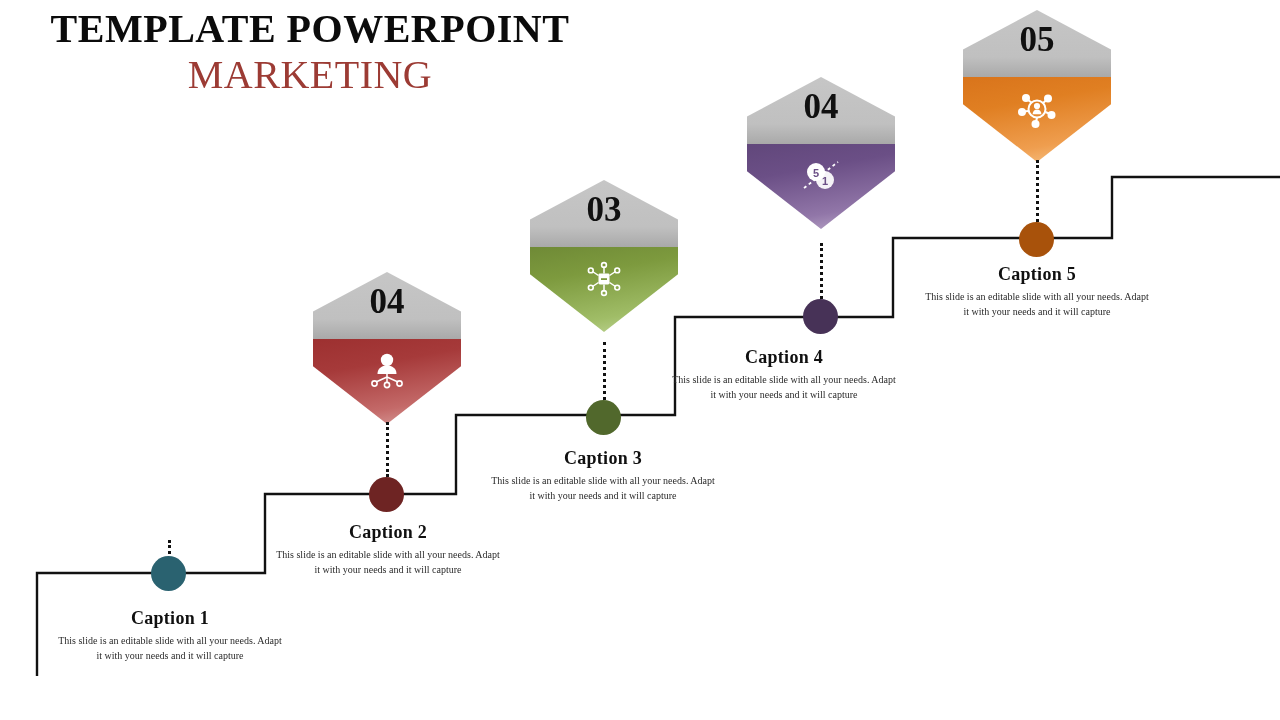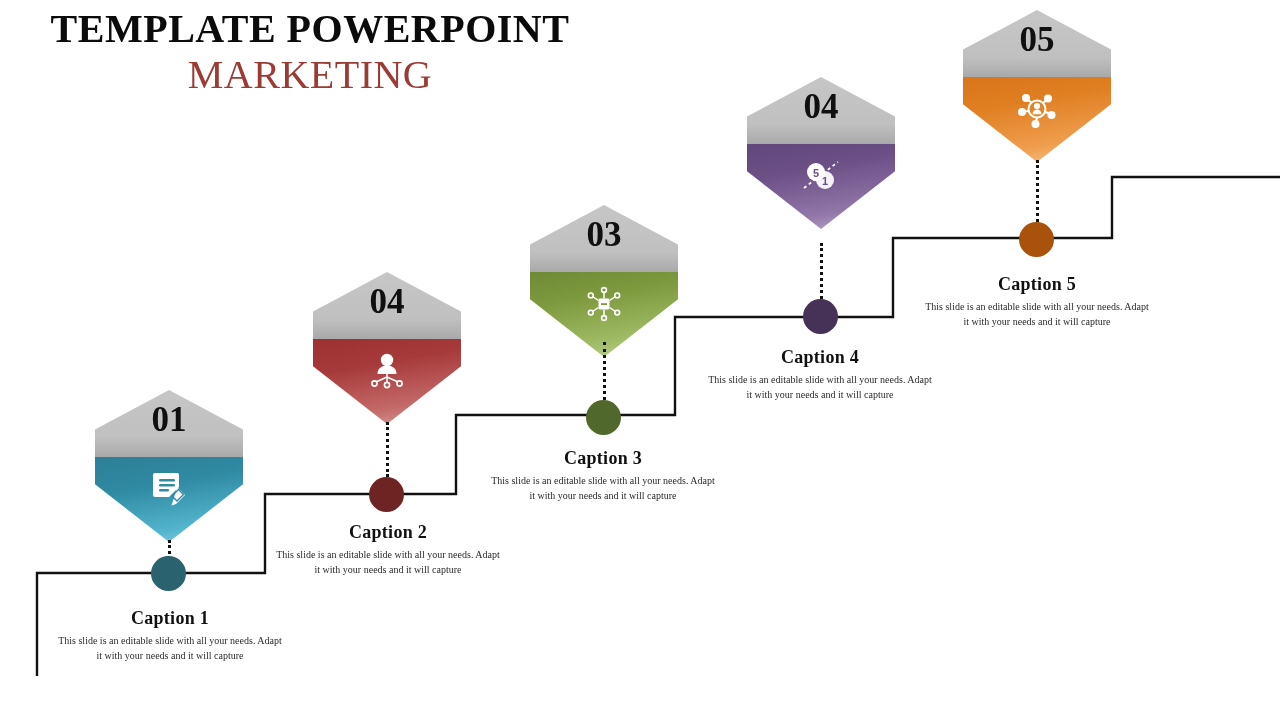--- a/index.html
+++ b/index.html
@@ -152,37 +152,20 @@
 
   <div id="title-block">
     <div id="title-line1">TEMPLATE POWERPOINT</div>
     <div id="title-line2">MARKETING</div>
   </div>
 
   <svg id="stair-svg" viewBox="0 0 1280 720" preserveAspectRatio="none">
     <polyline points="37,676 37,573 265,573 265,494 456,494 456,415 675,415 675,317 893,317 893,238 1112,238 1112,177 1280,177" fill="none" stroke="#111111" stroke-width="2.4" stroke-linejoin="miter"></polyline>
   </svg>
 
-  <div class="hex" style="left:95px; top:390px;">
-    <div class="hex-shape">
-      <div class="hex-top"></div>
-      <div class="hex-bottom fill-1"></div>
-    </div>
-    <div class="hex-num">01</div>
-    <div class="hex-icon">
-      <svg width="44" height="44" viewBox="0 0 44 44">
-        <path d="M8 6 h22 a2 2 0 0 1 2 2 v12 l-10 10 h-14 a2 2 0 0 1 -2 -2 v-20 a2 2 0 0 1 2 -2 z" fill="#ffffff"></path>
-        <rect x="12" y="12" width="16" height="2.4" rx="1.2" fill="#2f8aa2"></rect>
-        <rect x="12" y="17" width="16" height="2.4" rx="1.2" fill="#2f8aa2"></rect>
-        <rect x="12" y="22" width="10" height="2.4" rx="1.2" fill="#2f8aa2"></rect>
-        <path d="M30 20 l8 8 l-9 9 l-4.5 1.5 l1.5 -4.5 z" fill="#ffffff"></path>
-        <path d="M31.5 22.5 l5 5 l-6.5 6.5 l-5 -5 z" fill="none" stroke="#2f8aa2" stroke-width="1.4"></path>
-      </svg>
-    </div>
-  </div>
   <div class="stem" style="left:167.5px; top:540px; height:20px;"></div>
   <div class="step-dot" style="left:151px; top:556px; background:#2a6270;"></div>
   <div class="caption" style="left:55px; top:600px;margin-top:8px;">
     <div class="caption-title">Caption 1</div>
     <div class="caption-body">This slide is an editable slide with all your needs. Adapt it with your needs and it will capture</div>
   </div>
 
   <div class="hex" style="left:313px; top:272px;">
     <div class="hex-shape">
       <div class="hex-top"></div>
@@ -202,21 +185,21 @@
       </svg>
     </div>
   </div>
   <div class="stem" style="left:385.5px; top:422px; height:55px;"></div>
   <div class="step-dot" style="left:369px; top:477px; background:#6e2423;"></div>
   <div class="caption" style="left:273px; top:522px;text-align:center;">
     <div class="caption-title">Caption 2</div>
     <div class="caption-body">This slide is an editable slide with all your needs. Adapt it with your needs and it will capture</div>
   </div>
 
-  <div class="hex" style="left:530px; top:205px;">
+  <div class="hex" style="left:530px; top:180px;">
     <div class="hex-shape">
       <div class="hex-top"></div>
       <div class="hex-bottom fill-3"></div>
     </div>
     <div class="hex-num">03</div>
     <div class="hex-icon">
       <svg width="44" height="44" viewBox="0 0 44 44">
         <rect x="16.5" y="16.5" width="11" height="11" rx="1.4" fill="#ffffff"></rect>
         <rect x="19" y="21.2" width="6" height="1.8" fill="#7d9a3e"></rect>
         <path d="M22 16.5 v-7" stroke="#ffffff" stroke-width="1.5"></path>
@@ -252,21 +235,21 @@
         <line x1="8" y1="34" x2="42" y2="8" stroke="#ffffff" stroke-width="1.8" stroke-dasharray="3 3"></line>
         <circle cx="20" cy="18" r="9" fill="#ffffff"></circle>
         <circle cx="29" cy="26" r="9" fill="#ffffff" fill-opacity="0.92"></circle>
         <text x="20" y="22.5" text-anchor="middle" font-family="Liberation Sans, sans-serif" font-size="11" font-weight="bold" fill="#6b4f86">5</text>
         <text x="29" y="30.5" text-anchor="middle" font-family="Liberation Sans, sans-serif" font-size="11" font-weight="bold" fill="#6b4f86">1</text>
       </svg>
     </div>
   </div>
   <div class="stem" style="left:819.5px; top:243px; height:56px;"></div>
   <div class="step-dot" style="left:803px; top:299px; background:#473257;"></div>
-  <div class="caption" style="left:705px; top:347px;">
+  <div class="caption" style="left:669px; top:347px;">
     <div class="caption-title">Caption 4</div>
     <div class="caption-body">This slide is an editable slide with all your needs. Adapt it with your needs and it will capture</div>
   </div>
 
   <div class="hex" style="left:963px; top:10px;">
     <div class="hex-shape">
       <div class="hex-top"></div>
       <div class="hex-bottom fill-5"></div>
     </div>
     <div class="hex-num">05</div>
@@ -283,18 +266,18 @@
         <circle cx="12" cy="11" r="4" fill="#ffffff"></circle>
         <circle cx="34" cy="11.5" r="4" fill="#ffffff"></circle>
         <circle cx="8" cy="25" r="4" fill="#ffffff"></circle>
         <circle cx="37.5" cy="28" r="4" fill="#ffffff"></circle>
         <circle cx="21.5" cy="37" r="4" fill="#ffffff"></circle>
       </svg>
     </div>
   </div>
   <div class="stem" style="left:1035.5px; top:160px; height:62px;"></div>
   <div class="step-dot" style="left:1019px; top:222px; background:#a8520b;"></div>
-  <div class="caption" style="left:922px; top:274px;">
+  <div class="caption" style="left:922px; top:264px;">
     <div class="caption-title">Caption 5</div>
     <div class="caption-body">This slide is an editable slide with all your needs. Adapt it with your needs and it will capture</div>
   </div>
 
 </div>
 
 </body></html>

